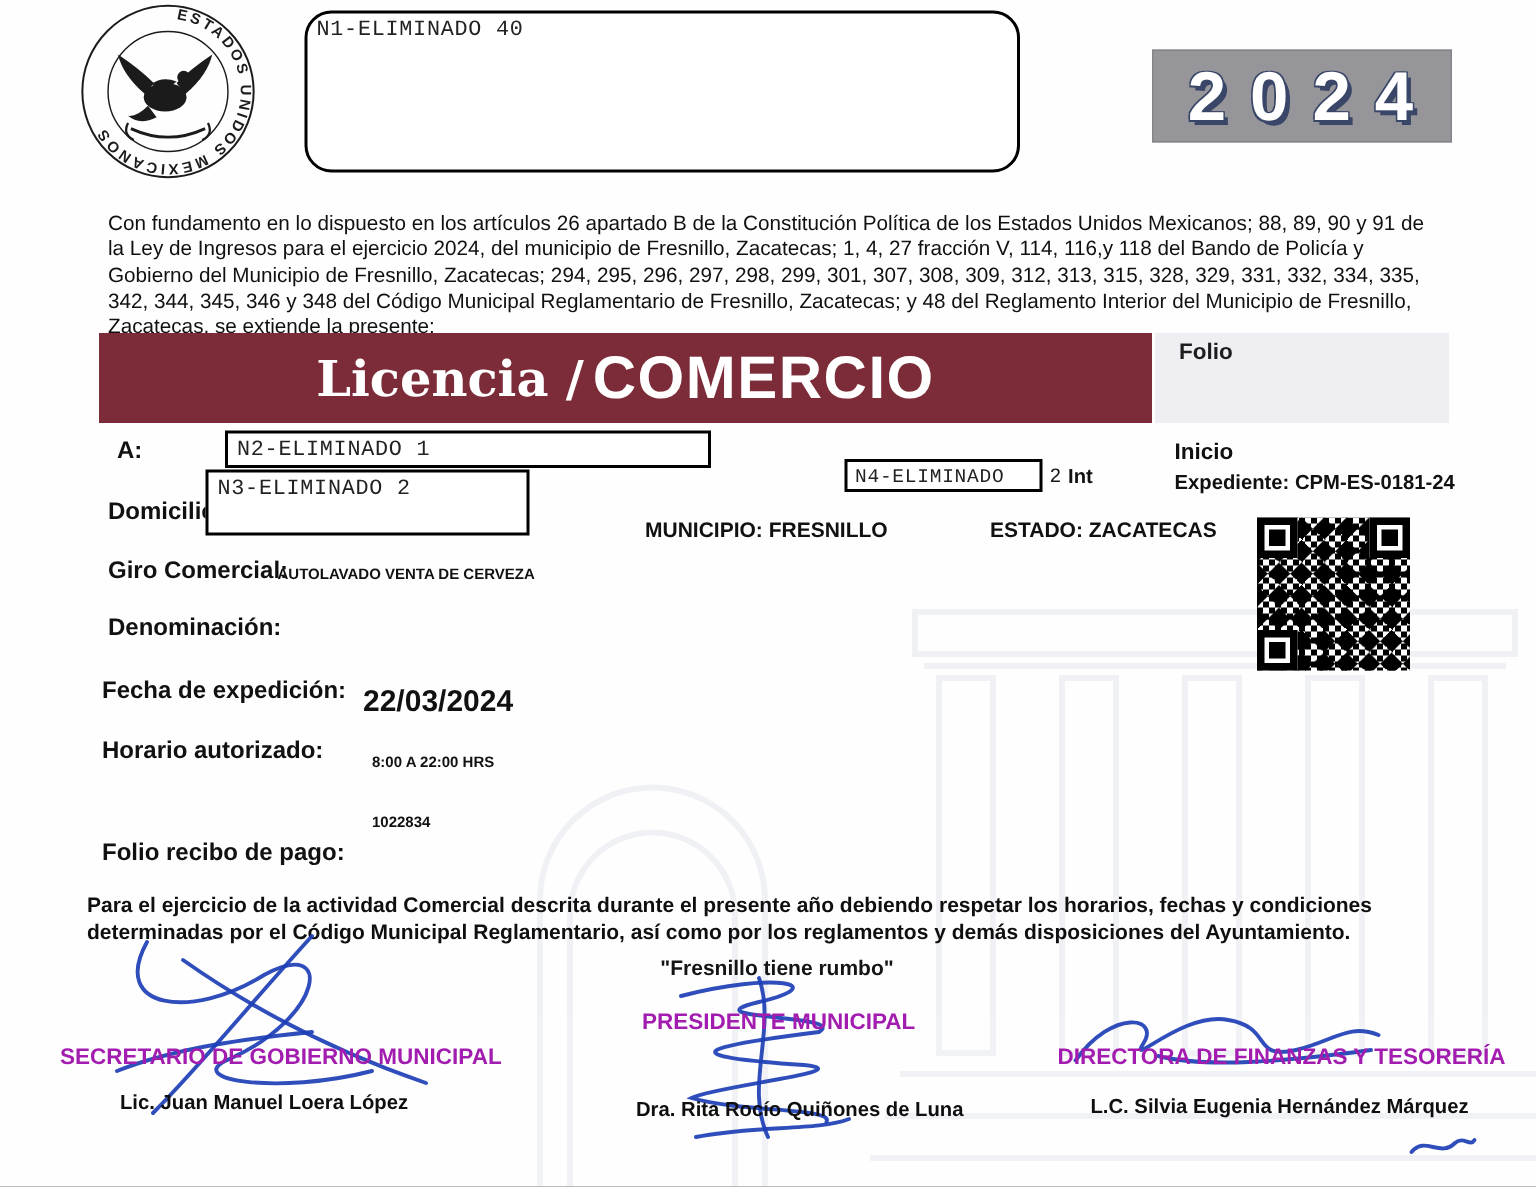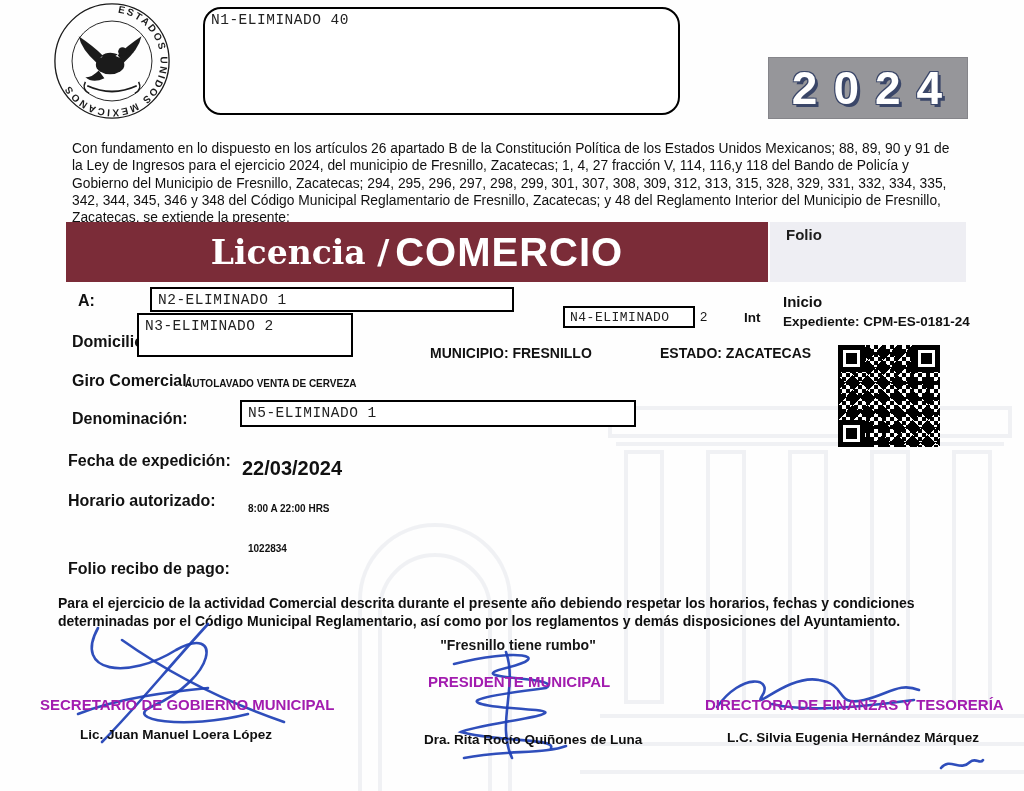--- a/index.html
+++ b/index.html
@@ -25,21 +25,20 @@
     letter-spacing:.5px;
   }
 
   
   .year-badge{
     position:absolute; left:768px; top:33px; width:198px; height:60px;
     background:#96969a; border:1px solid #85858a;
     color:#fff; font-size:46px; font-weight:bold; letter-spacing:16px;
     text-align:center; line-height:60px; text-indent:14px;
     text-shadow:3px 3px 0 #3a4668,-1px -1px 0 #3a4668,1px -1px 0 #3a4668,-1px 1px 0 #3a4668;
-    margin-top:24px;
   }
 
   .legal{
     position:absolute; left:72px; top:126px; width:890px;
     font-size:13.8px; line-height:1.26; color:#101010;
   }
 
   .banner{
     position:absolute; left:66px; top:222px; width:702px; height:60px;
     background:#7b2c38; color:#fff;
@@ -141,29 +140,29 @@
   <div class="banner">
     <span class="t-light">Licencia /</span>
     <span class="t-bold">COMERCIO</span>
   </div>
 
   <div class="folio-panel">
     <div class="folio-label">Folio</div>
   </div>
 
   <div class="lbl" style="left:78px; top:292px;">A:</div>
-  <div class="rbox" style="left:150px; top:287px; width:364px; height:25px;">
+  <div class="rbox" style="left:150px; top:287px; width:324px; height:25px;">
     <span>N2-ELIMINADO 1</span>
   </div>
 
   <div class="rbox" style="left:563px; top:306px; width:132px; height:22px; font-size:13px; padding:2px 5px;">
     <span>N4-ELIMINADO</span>
   </div>
   <div class="abs nowrap" style="left:700px; top:309px; font-size:13px;">2</div>
-  <div class="lbl-sm" style="left:744px; top:310px;">Int</div>
+  <div class="lbl-sm" style="left:712px; top:310px;">Int</div>
 
   <div class="lbl-sm" style="left:783px; top:293px; font-size:15px;">Inicio</div>
   <div class="lbl-sm" style="left:783px; top:314px;">Expediente: CPM-ES-0181-24</div>
 
   <div class="lbl" style="left:72px; top:333px;">Domicilio:</div>
   <div class="rbox" style="left:137px; top:313px; width:216px; height:44px;">
     <span>N3-ELIMINADO 2</span>
   </div>
   <div class="lbl-sm" style="left:430px; top:345px; font-size:14px;">MUNICIPIO: FRESNILLO</div>
   <div class="lbl-sm" style="left:660px; top:345px; font-size:14px;">ESTADO: ZACATECAS</div>
@@ -171,23 +170,20 @@
   <div class="qr">
     <div class="finder f-tl"></div>
     <div class="finder f-tr"></div>
     <div class="finder f-bl"></div>
   </div>
 
   <div class="lbl" style="left:72px; top:372px;">Giro Comercial:</div>
   <div class="val" style="left:185px; top:378px;">AUTOLAVADO VENTA DE CERVEZA</div>
 
   <div class="lbl" style="left:72px; top:410px;">Denominación:</div>
-  <div class="rbox" style="left:240px; top:400px; width:396px; height:27px;">
-    <span>N5-ELIMINADO 1</span>
-  </div>
 
   <div class="lbl" style="left:68px; top:452px;">Fecha de expedición:</div>
   <div class="val" style="left:242px; top:457px; font-size:20px;">22/03/2024</div>
 
   <div class="lbl" style="left:68px; top:492px;">Horario autorizado:</div>
   <div class="val" style="left:248px; top:503px;">8:00 A 22:00 HRS</div>
 
   <div class="lbl" style="left:68px; top:560px;">Folio recibo de pago:</div>
   <div class="val" style="left:248px; top:543px;">1022834</div>
 

